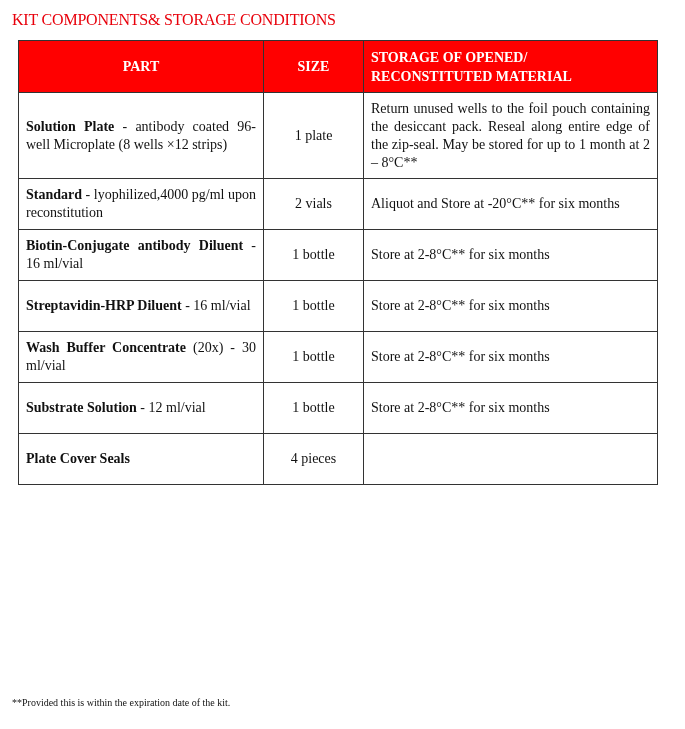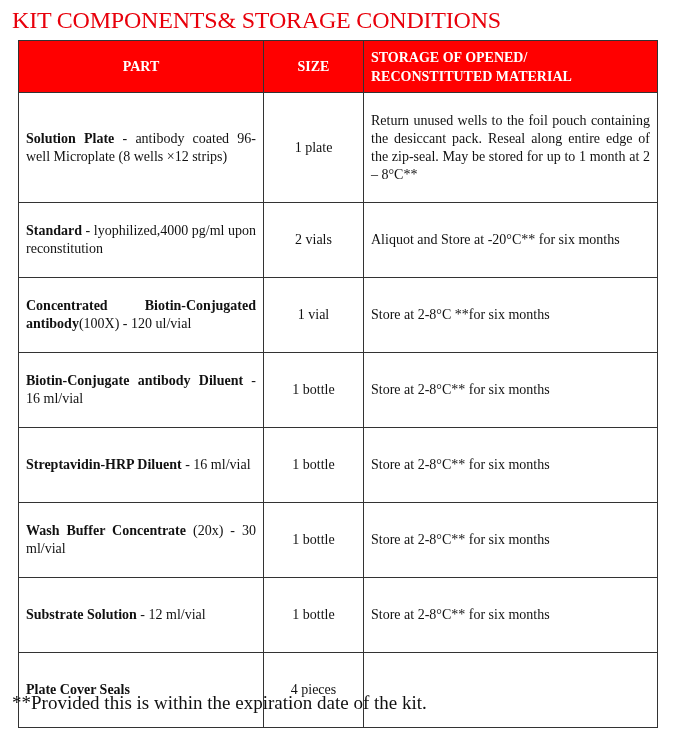--- a/index.html
+++ b/index.html
@@ -2,48 +2,48 @@
 <html><head>
 <meta charset="utf-8">
 <style>
   html, body { margin: 0; padding: 0; background: #ffffff; }
   body {
     width: 685px; height: 729px; position: relative; overflow: hidden;
     font-family: "Liberation Serif", "DejaVu Serif", serif; color: #111;
   }
   .title {
     position: absolute; left: 12px; top: 7px;
-    font-size: 24px; color: #e8000b; letter-spacing: -0.2px; line-height: 26px;
+    font-size: 16px; color: #e8000b; letter-spacing: -0.2px; line-height: 26px;
   }
   table.kit {
     position: absolute; left: 18px; top: 40px;
     width: 639px; border-collapse: collapse; table-layout: fixed;
     font-size: 14px; line-height: 18px;
   }
   table.kit col.c1 { width: 245px; }
   table.kit col.c2 { width: 100px; }
   table.kit col.c3 { width: 294px; }
   table.kit th {
     background: #ff0000; color: #ffffff; font-weight: bold;
     height: 51px; padding: 0 7px; border: 1px solid #333;
     font-size: 14px; line-height: 19px;
   }
   table.kit th.h3 { text-align: left; }
   table.kit td {
-    border: 1px solid #333; padding: 12px 7px; vertical-align: middle;
+    border: 1px solid #333; padding: 0 7px; vertical-align: middle;
   }
   table.kit td.part { text-align: justify; text-align-last: left; }
   table.kit td.size { text-align: center; }
   table.kit td.store { text-align: justify; text-align-last: left; }
   tr.r-tall td { height: 85px; }
   tr.r-norm td { height: 50px; }
   .b { font-weight: bold; }
   .footnote {
     position: absolute; left: 12px; top: 693px;
-    font-size: 19px; line-height: 20px; color: #111;
+    font-size: 10px; line-height: 20px; color: #111;
   }
 </style>
 </head>
 <body>
 
 <div class="title">KIT COMPONENTS&amp; STORAGE CONDITIONS</div>
 
 <table class="kit">
   <colgroup>
       <col class="c1">
@@ -62,25 +62,20 @@
         <td class="part"><span class="b">Solution Plate</span><span> - antibody coated 96-well Microplate (8 wells ×12 strips)</span></td>
         <td class="size">1 plate</td>
         <td class="store">Return unused wells to the foil pouch containing the desiccant pack. Reseal along entire edge of the zip-seal. May be stored for up to 1 month at 2 – 8°C**</td>
       </tr>
       <tr class="r-norm">
         <td class="part"><span class="b">Standard</span><span> - lyophilized,4000 pg/ml upon reconstitution</span></td>
         <td class="size">2 vials</td>
         <td class="store">Aliquot and Store at -20°C** for six months</td>
       </tr>
       <tr class="r-norm">
-        <td class="part"><span class="b">Concentrated Biotin-Conjugated antibody</span><span>(100X) - 120 ul/vial</span></td>
-        <td class="size">1 vial</td>
-        <td class="store">Store at 2-8°C **for six months</td>
-      </tr>
-      <tr class="r-norm">
         <td class="part"><span class="b">Biotin-Conjugate antibody Diluent</span><span> - 16 ml/vial</span></td>
         <td class="size">1 bottle</td>
         <td class="store">Store at 2-8°C** for six months</td>
       </tr>
       <tr class="r-norm">
         <td class="part"><span class="b">Streptavidin-HRP Diluent</span><span> - 16 ml/vial</span></td>
         <td class="size">1 bottle</td>
         <td class="store">Store at 2-8°C** for six months</td>
       </tr>
       <tr class="r-norm">

